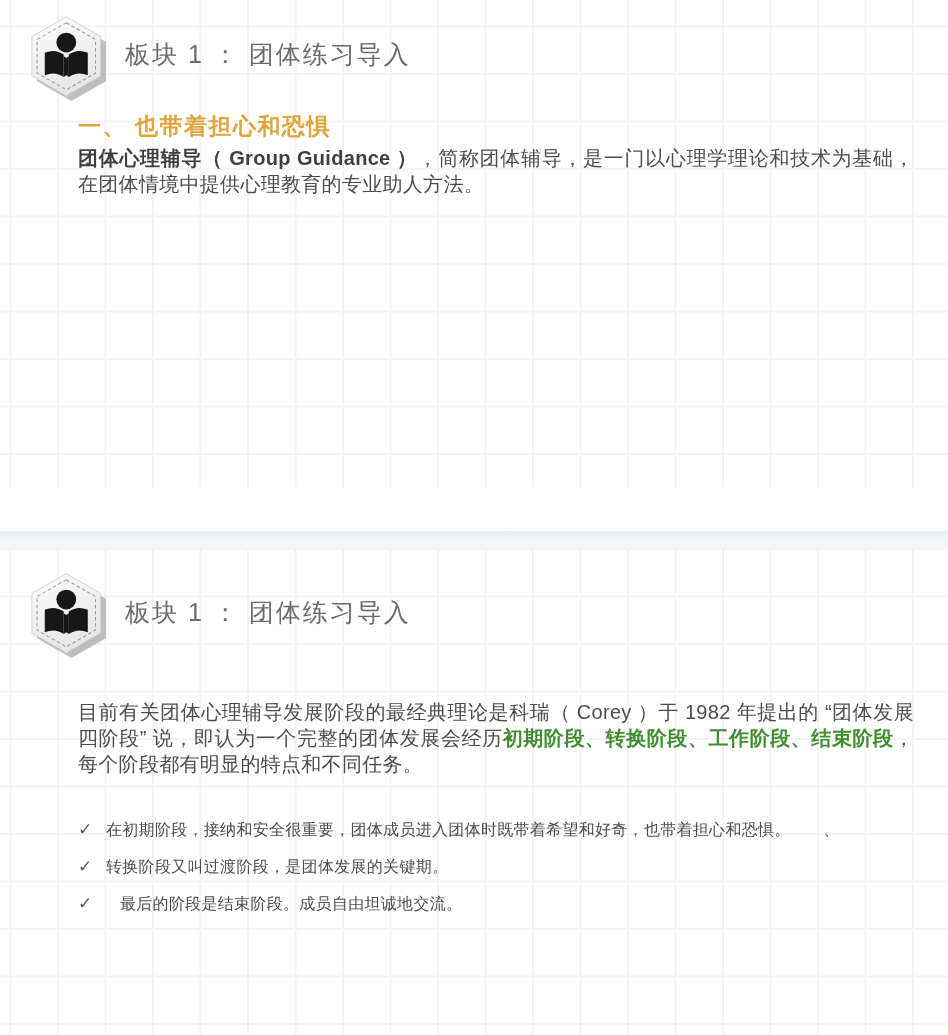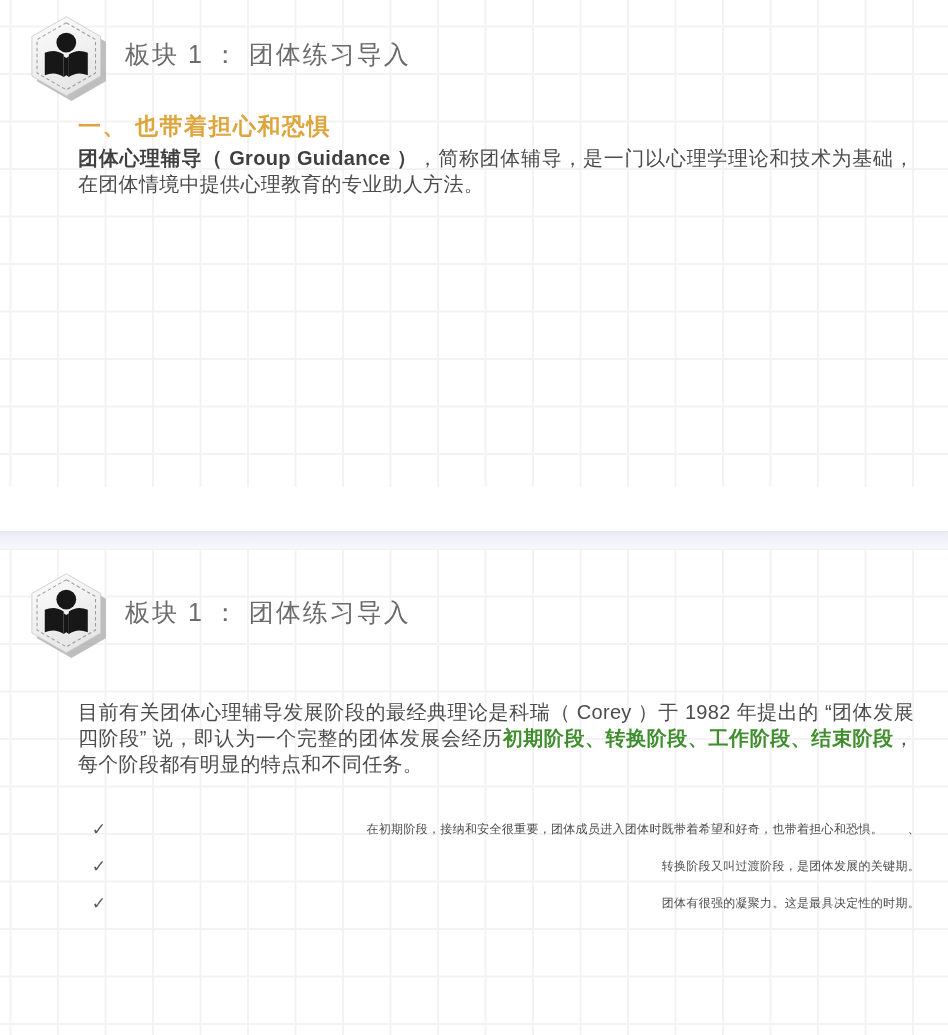--- a/index.html
+++ b/index.html
@@ -6,40 +6,40 @@
   body { font-family:"Liberation Sans","DejaVu Sans",sans-serif; background:#fff; }
   .screen{
     position:relative; width:948px; height:1035px; overflow:hidden;
     background-color:#ffffff;
     background-image:
       linear-gradient(to right,#f5f2f4 2px,transparent 2px),
       linear-gradient(to bottom,#f5f2f4 2px,transparent 2px);
     background-size:47.5px 47.5px;
     background-position:-38px -22px;
   }
-  .abs{ position:absolute;text-align:right; }
+  .abs{ position:absolute; }
   .badge{ left:25px; width:86px; height:90px; }
   .badge-title{
     left:125px; font-size:25px; color:#6b6b6b; letter-spacing:2px; white-space:nowrap;
   }
   .sec-heading{
     left:78px; font-size:23px; font-weight:700; color:#dda53c; letter-spacing:1.5px; white-space:nowrap;
   }
   .body-par{
     left:78px; width:836px; font-size:20px; line-height:26px; color:#4c4c4c;
     text-align:justify; letter-spacing:0.3px;
   }
   .bold{ font-weight:700; color:#3f3f3f; }
   .green{ font-weight:700; color:#3e8e2e; }
   .bullets{ left:78px; width:842px; }
   .bullet{ display:flex; align-items:flex-start; }
   .check{
     width:28px; flex:0 0 28px; font-size:17px; line-height:37px; color:#5a5a5a;
   }
-  .btext{ flex:1; font-size:12px; line-height:37px; color:#4c4c4c; letter-spacing:0.3px;margin-left:20px; }
+  .btext{ flex:1; font-size:16px; line-height:37px; color:#4c4c4c; letter-spacing:0.3px; }
   .cont{ padding-left:14px; }
   .white-strip{ left:0; top:487px; width:948px; height:44px; background:#ffffff; }
   .divider{
     left:0; top:531px; width:948px; height:18px;
     background:linear-gradient(to bottom,#e9ecf3 0%,#f2f4f9 55%,#f7f8fc 100%);
     border-top:1px solid #e3e7ef;
   }
 </style>
 </head>
 <body>
@@ -100,18 +100,18 @@
       <span class="check">✓</span>
       <span class="btext">在初期阶段，接纳和安全很重要，团体成员进入团体时既带着希望和好奇，也带着担心和恐惧。　　、</span>
     </div>
     <div class="bullet">
       <span class="check">✓</span>
       <span class="btext">转换阶段又叫过渡阶段，是团体发展的关键期。</span>
     </div>
     <div class="bullet">
       <span class="check">✓</span>
       <div class="btext">
-        <div class="cont">团体有很强的凝聚力。这是最具决定性的时期。</div>
+        <div class="cont">最后的阶段是结束阶段。成员自由坦诚地交流。</div>
       </div>
     </div>
   </div>
 
 </div>
 
 </body></html>

